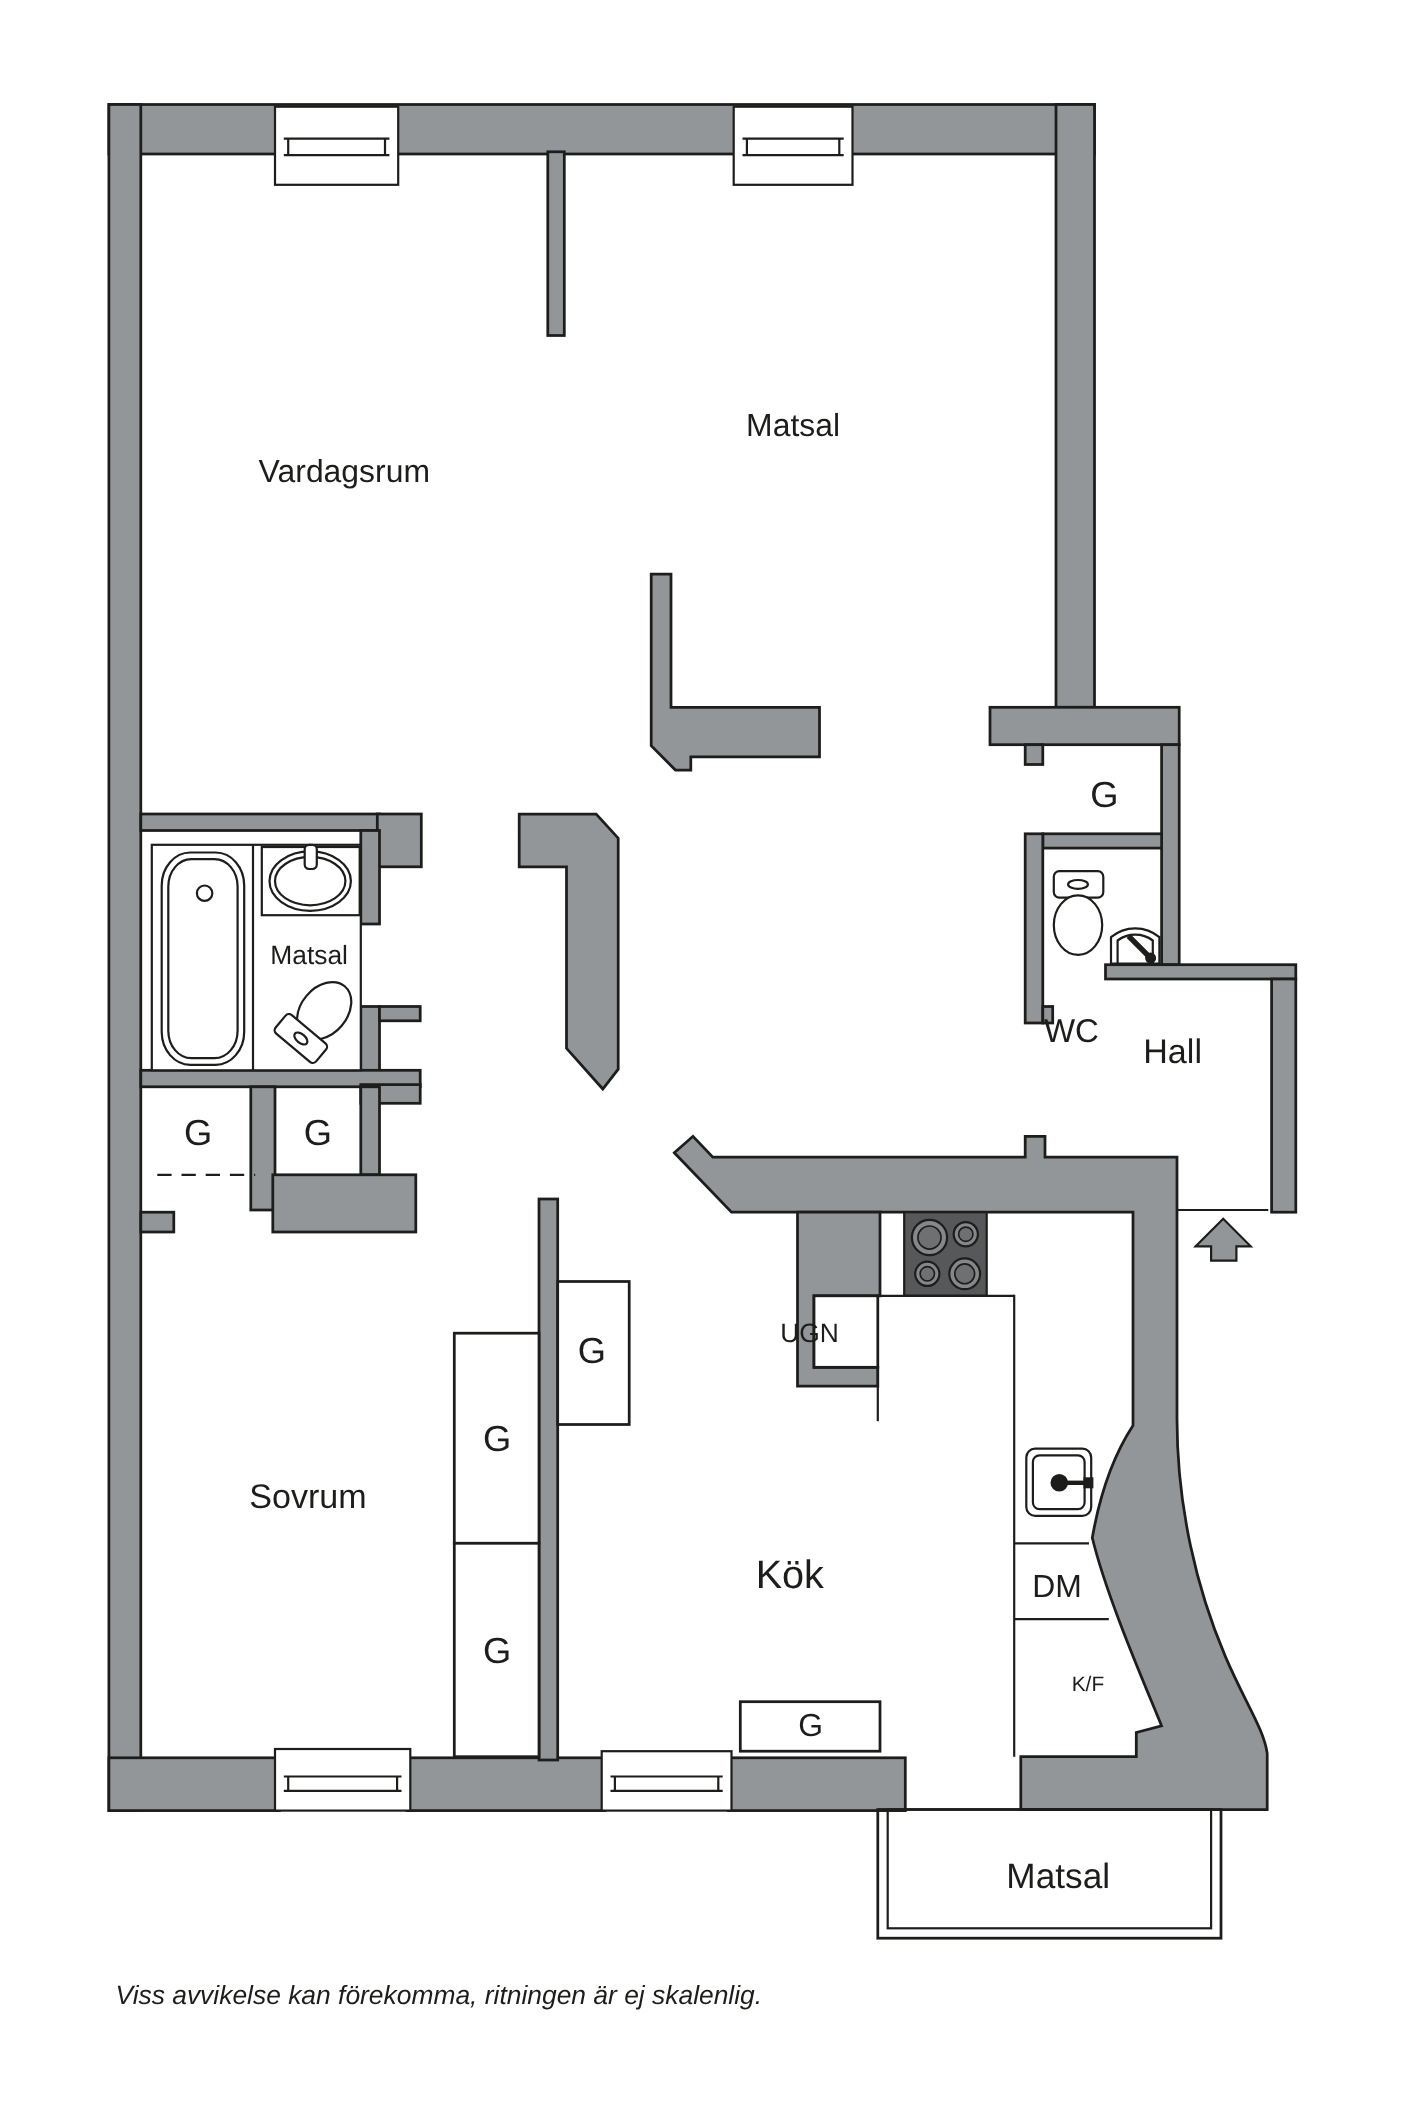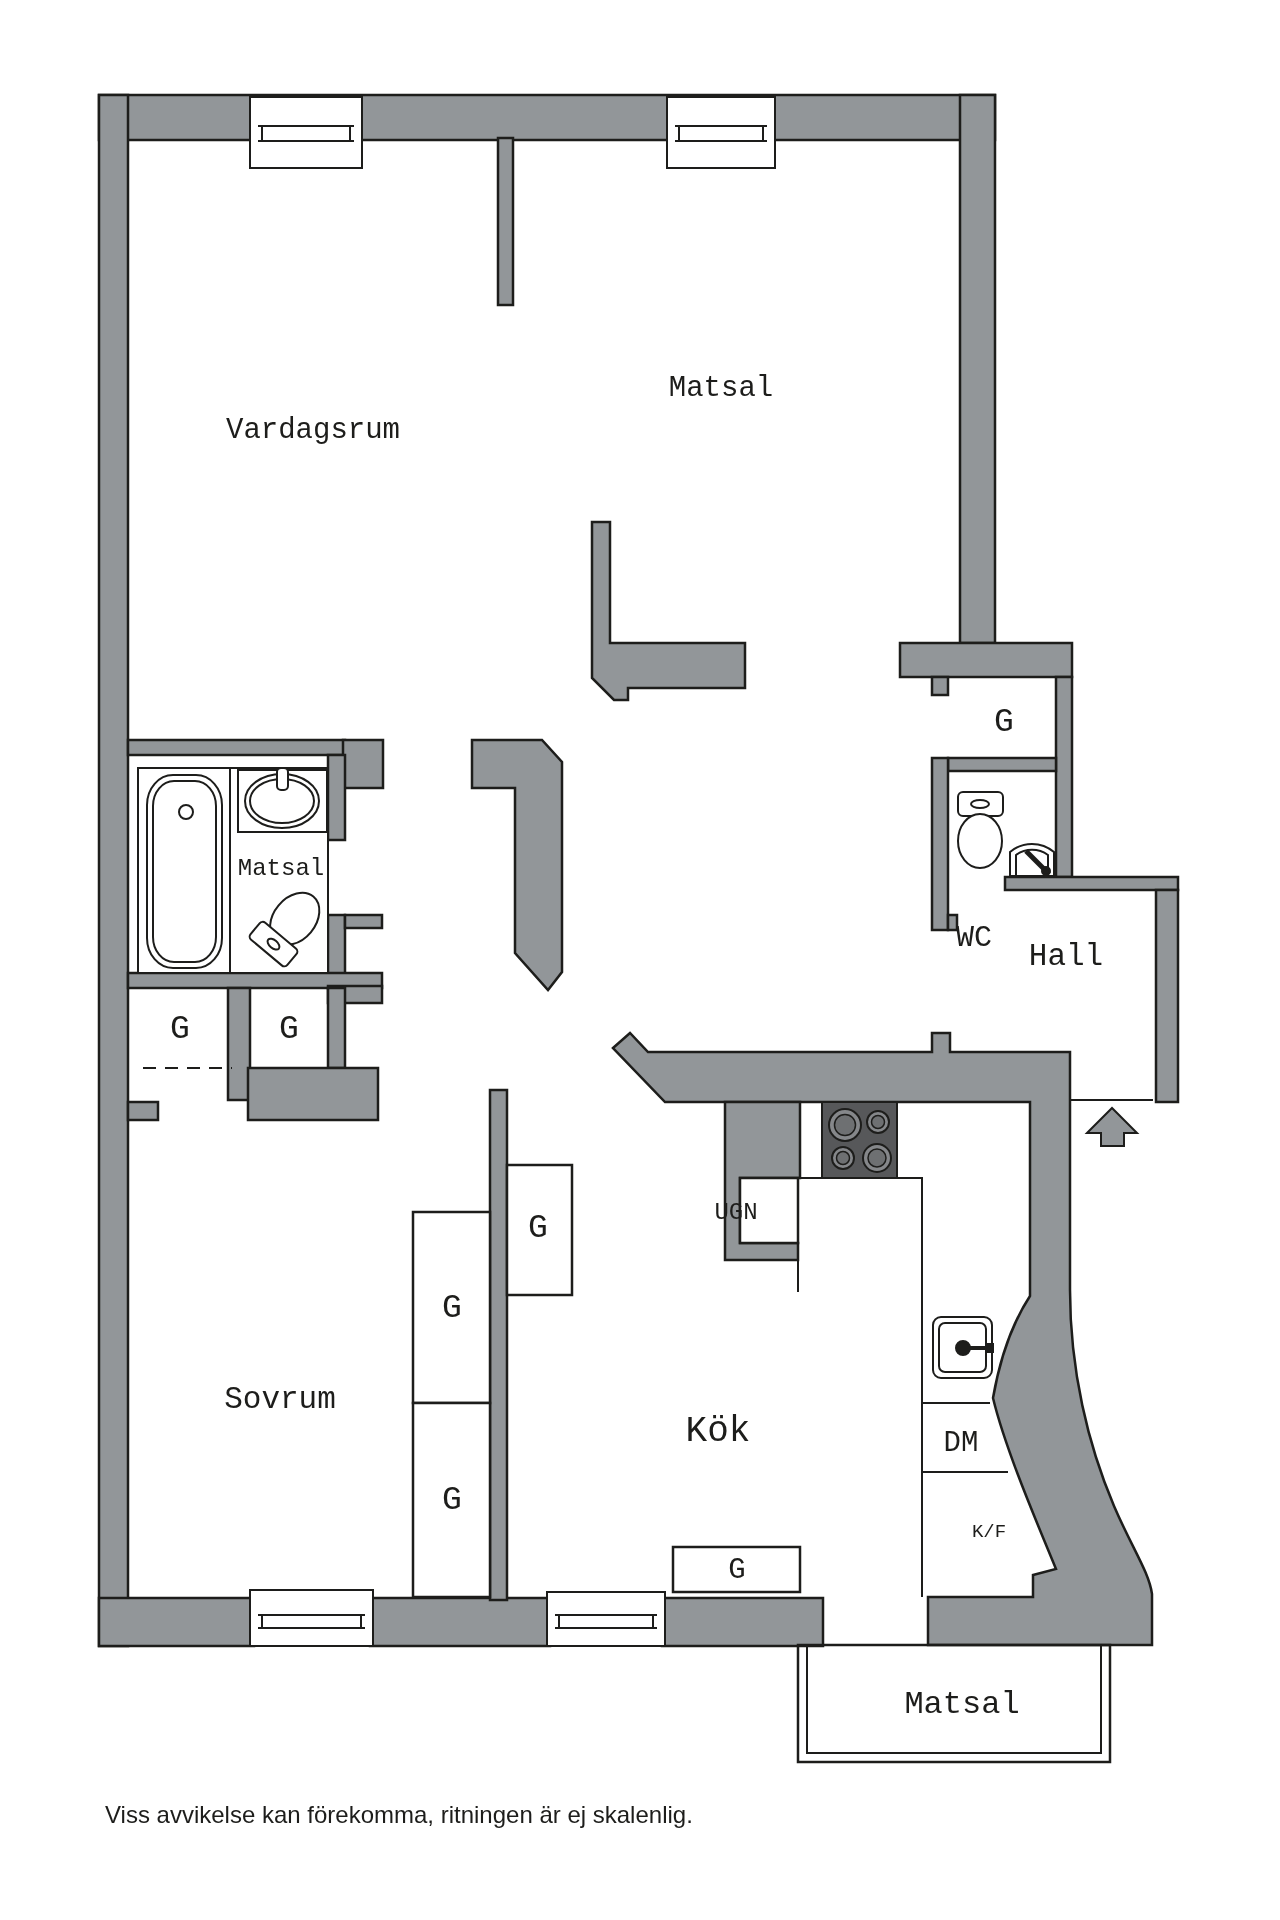--- a/index.html
+++ b/index.html
@@ -1,20 +1,20 @@
 <!DOCTYPE html>
 <html><head>
 <meta charset="utf-8">
 <style>
   html,body{margin:0;padding:0;background:#ffffff;}
   #stage{position:relative;width:1280px;height:1920px;background:#ffffff;overflow:hidden;
          font-family:"Liberation Sans",sans-serif;}
   #plan-svg{position:absolute;left:0;top:0;}
   .lbl{position:absolute;transform:translate(-50%,-50%);color:#1d1d1b;white-space:nowrap;
-       font-family:Liberation Mono, monospace;line-height:1;}
+       font-family:Liberation Sans, sans-serif;line-height:1;}
   .footer-note{position:absolute;color:#1d1d1b;font-size:24px;transform:translate(0,-50%);}
 </style>
 </head>
 <body>
 
 <div id="stage">
 
   <svg id="plan-svg" width="1280" height="1920" viewBox="0 0 1280 1920">
 
     <g fill="#929699" stroke="#1d1d1b" stroke-width="2.5" stroke-linejoin="miter">
@@ -184,30 +184,30 @@
       <line x1="1070" y1="1100" x2="1153" y2="1100" stroke="#1d1d1b" stroke-width="2"></line>
       <path d="M1087,1133 L1112,1108 L1137,1133 L1124,1133 L1124,1146 L1101,1146 L1101,1133 Z" fill="#929699" stroke="#1d1d1b" stroke-width="2"></path>
     </g>
   </svg>
 
   <div class="lbl" style="left:313px;top:430px;font-size:29px;">Vardagsrum</div>
   <div class="lbl" style="left:721px;top:388px;font-size:29px;">Matsal</div>
   <div class="lbl" style="left:281px;top:869px;font-size:24px;">Matsal</div>
   <div class="lbl" style="left:974px;top:938px;font-size:30px;">WC</div>
   <div class="lbl" style="left:1066px;top:956px;font-size:31px;">Hall</div>
-  <div class="lbl" style="left:280px;top:1360px;font-size:31px;margin-top:39px;">Sovrum</div>
+  <div class="lbl" style="left:280px;top:1360px;font-size:31px;">Sovrum</div>
   <div class="lbl" style="left:718px;top:1432px;font-size:36px;">Kök</div>
   <div class="lbl" style="left:962px;top:1705px;font-size:32px;">Matsal</div>
 
   <div class="lbl" style="left:1004px;top:722px;font-size:33px;">G</div>
   <div class="lbl" style="left:180px;top:1029px;font-size:33px;">G</div>
   <div class="lbl" style="left:289px;top:1029px;font-size:33px;">G</div>
   <div class="lbl" style="left:538px;top:1228px;font-size:33px;">G</div>
   <div class="lbl" style="left:452px;top:1308px;font-size:33px;">G</div>
   <div class="lbl" style="left:452px;top:1500px;font-size:33px;">G</div>
   <div class="lbl" style="left:737px;top:1570px;font-size:29px;">G</div>
 
   <div class="lbl" style="left:736px;top:1213px;font-size:24px;">UGN</div>
   <div class="lbl" style="left:961px;top:1443px;font-size:29px;">DM</div>
   <div class="lbl" style="left:989px;top:1532px;font-size:19px;">K/F</div>
 
-  <div class="footer-note" style="left:105px;top:1815px;">Viss avvikelse kan förekomma, ritningen är ej skalenlig.</div>
+  <div class="footer-note" style="left:105px;top:1815px;font-style:italic;">Viss avvikelse kan förekomma, ritningen är ej skalenlig.</div>
 </div>
 
 </body></html>

